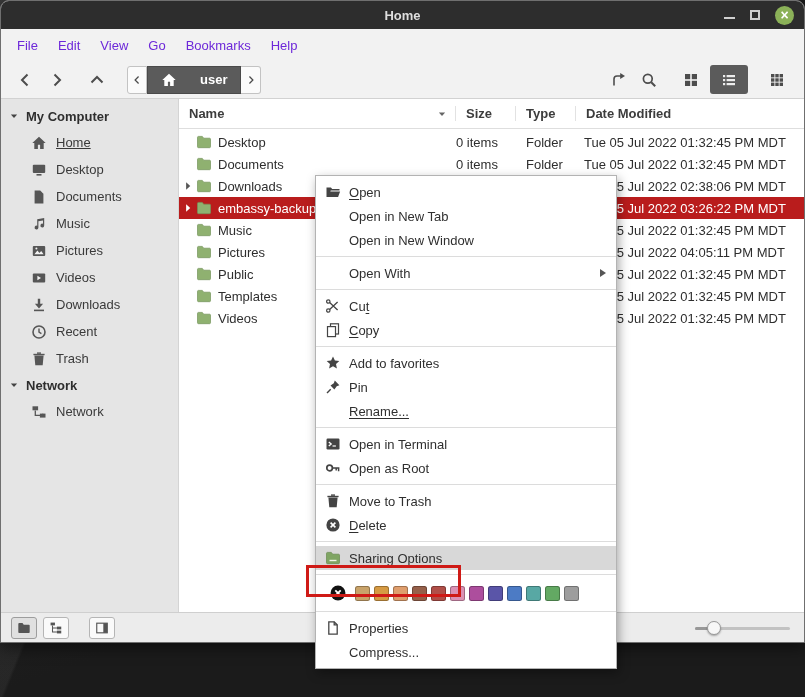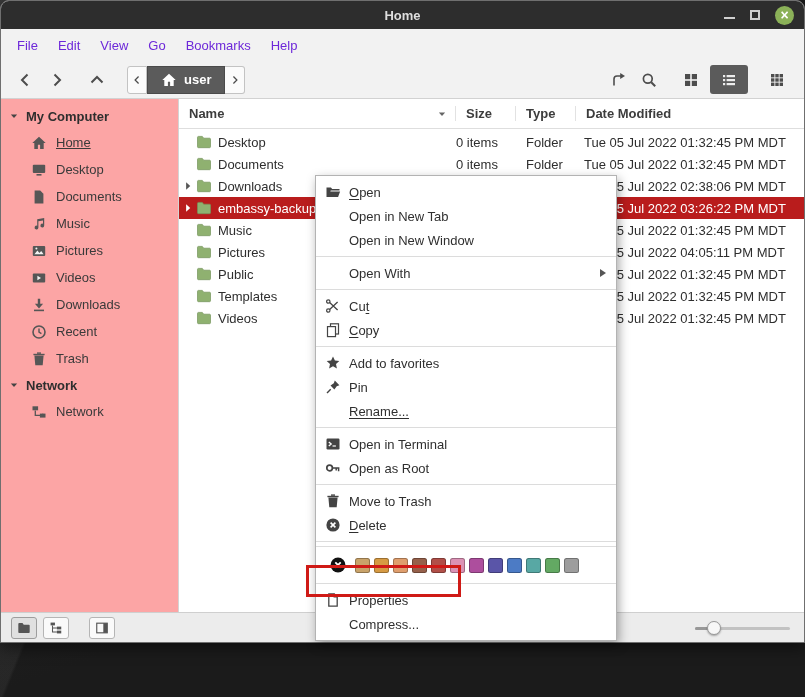--- a/index.html
+++ b/index.html
@@ -24,30 +24,30 @@
   
   .toolbar{height:38px;background:#f2f2f2;border-bottom:1px solid #d2d2d2;display:flex;align-items:center;padding:0 8px}
   .tool-btn{width:32px;height:30px;display:flex;align-items:center;justify-content:center;color:#4d4d4d;border-radius:3px}
   .icon16{width:16px;height:16px;display:inline-block;flex:none}
   .icon16 svg,.sm-icon svg,.fr-exp svg{width:100%;height:100%;display:block}
   .sm-icon{width:10px;height:10px;display:inline-block;flex:none}
   .up-gap{margin-left:8px}
   .breadcrumb{display:flex;margin-left:14px;height:28px}
   .bc-seg{display:flex;align-items:center;justify-content:center;background:#fbfbfb;border:1px solid #c3c3c3;color:#4d4d4d}
   .bc-prev{width:20px;border-radius:3px 0 0 3px}
-  .bc-current{background:#5b5b5b;border-color:#4a4a4a;color:#fff;padding:0 13px;gap:7px;font-weight:700}
+  .bc-current{background:#5b5b5b;border-color:#4a4a4a;color:#fff;padding:0 13px;gap:23px;font-weight:700}
   .bc-next{width:20px;border-radius:0 3px 3px 0;border-left:none}
   .toolbar-spacer{flex:1}
   .flat-icon{width:30px;height:30px;display:flex;align-items:center;justify-content:center;color:#4d4d4d}
   .view-btn{width:38px;height:29px;display:flex;align-items:center;justify-content:center;color:#4d4d4d;border-radius:3px}
   .view-btn.selected{background:#5b5b5b;color:#ededed}
   .compact-gap{margin-left:10px}
   
   .content{position:absolute;top:98px;left:0;right:0;bottom:30px;display:flex}
-  .sidebar{width:178px;background:#fca5a5;border-right:1px solid #d4d4d4;padding-top:4px;overflow:hidden}
+  .sidebar{width:178px;background:#e5e5e5;border-right:1px solid #d4d4d4;padding-top:4px;overflow:hidden}
   .sb-header{height:26px;display:flex;align-items:center;gap:7px;padding-left:8px;font-weight:700;color:#2e2e2e}
   .sb-header .sm-icon{color:#444}
   .sb-item{height:27px;display:flex;align-items:center;gap:9px;padding-left:30px;color:#3a3a3a}
   .sb-item .icon16{color:#565656}
   .main{flex:1;background:#fff;position:relative;overflow:hidden}
   .list-header{height:30px;display:flex;border-bottom:1px solid #dedede;color:#3c3c3c;font-weight:700;align-items:center}
   .lh-cell{display:flex;align-items:center;border-right:1px solid #e2e2e2;padding-left:10px}
   .lh-name{width:277px}
   .lh-size{width:60px}
   .lh-type{width:60px}
@@ -590,20 +590,27 @@
       <span class="cm-label">Move to Trash</span>
     </div>
     <div class="cm-item">
       <span class="cm-icon"><svg viewBox="0 0 16 16">
           <circle cx="8" cy="8" r="6.6" fill="currentColor"></circle>
           <path d="M5.6 5.6l4.8 4.8M10.4 5.6l-4.8 4.8" stroke="#fff" stroke-width="1.6"></path>
         </svg></span>
       <span class="cm-label"><u>D</u>elete</span>
     </div>
     <div class="cm-sep"></div>
+    <div class="cm-item highlighted annotated">
+      <span class="cm-icon"><svg viewBox="0 0 16 16">
+          <path d="M1.5 3.3c0-.5.4-.9.9-.9h3.9l1.4 1.8h5.9c.5 0 .9.4.9.9v7.7c0 .5-.4.9-.9.9H2.4c-.5 0-.9-.4-.9-.9z" fill="#7fa563" stroke="#67884e" stroke-width=".7"></path>
+          <path d="M4.5 10.5h7" stroke="#eef4e6" stroke-width="1.4"></path>
+        </svg></span>
+      <span class="cm-label">Sharing Options</span>
+    </div>
     <div class="cm-sep"></div>
     <div class="cm-colors">
       <span class="clear-color"><svg viewBox="0 0 16 16">
           <circle cx="8" cy="8" r="6.6" fill="currentColor"></circle>
           <path d="M5.6 5.6l4.8 4.8M10.4 5.6l-4.8 4.8" stroke="#fff" stroke-width="1.6"></path>
         </svg></span>
       <span class="swatch" style="background: rgb(201, 163, 106);"></span>
       <span class="swatch" style="background: rgb(214, 154, 67);"></span>
       <span class="swatch" style="background: rgb(223, 158, 109);"></span>
       <span class="swatch" style="background: rgb(150, 96, 74);"></span>

